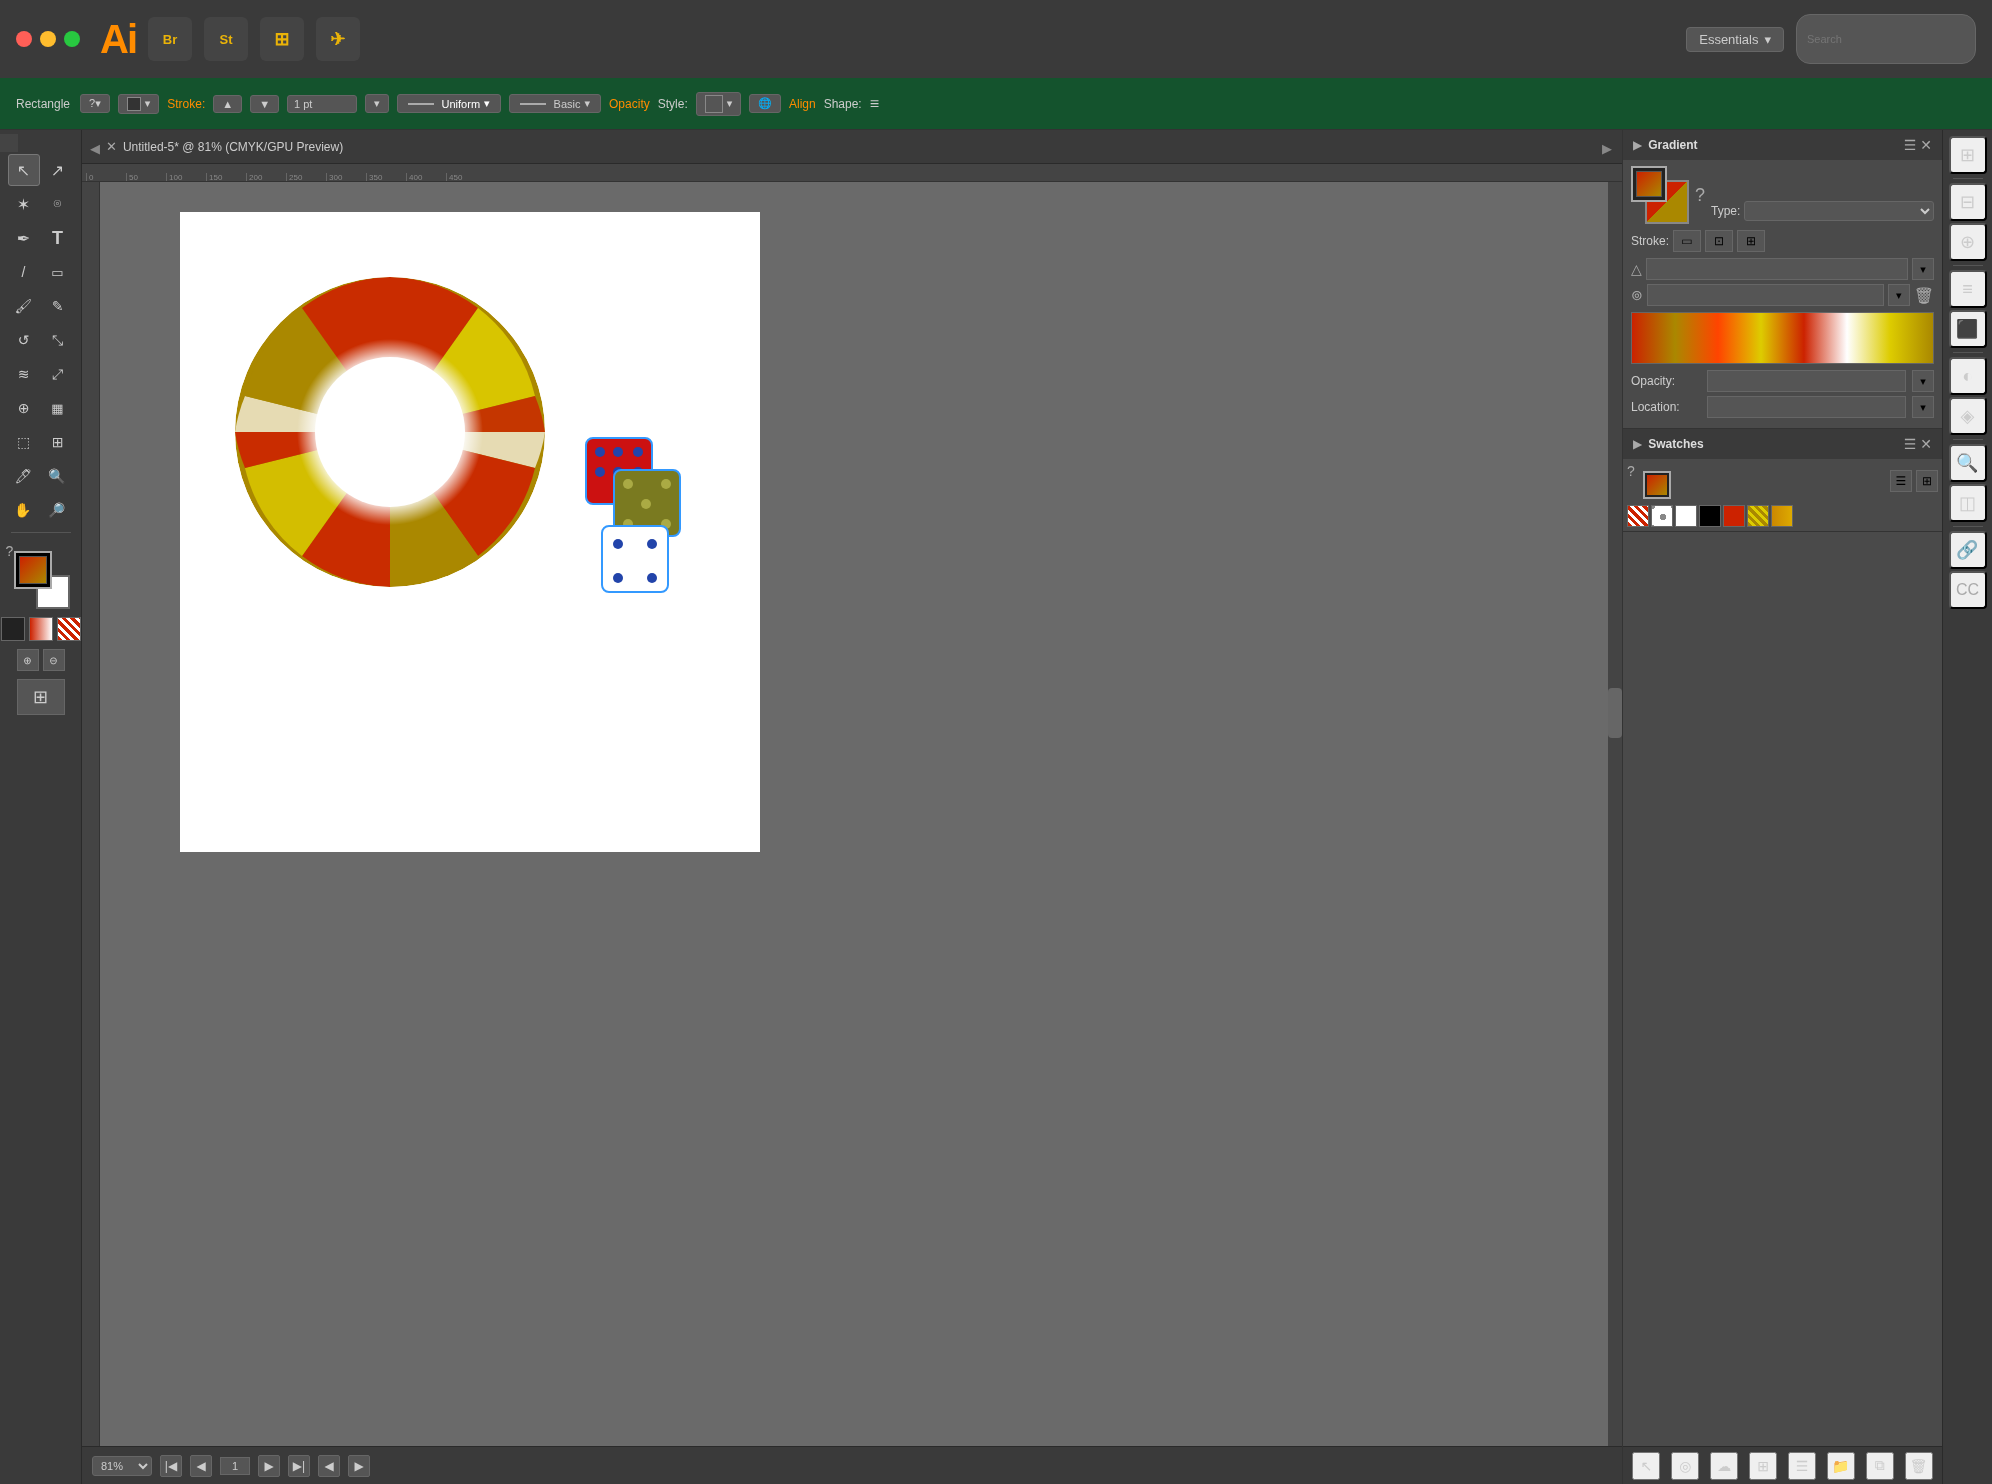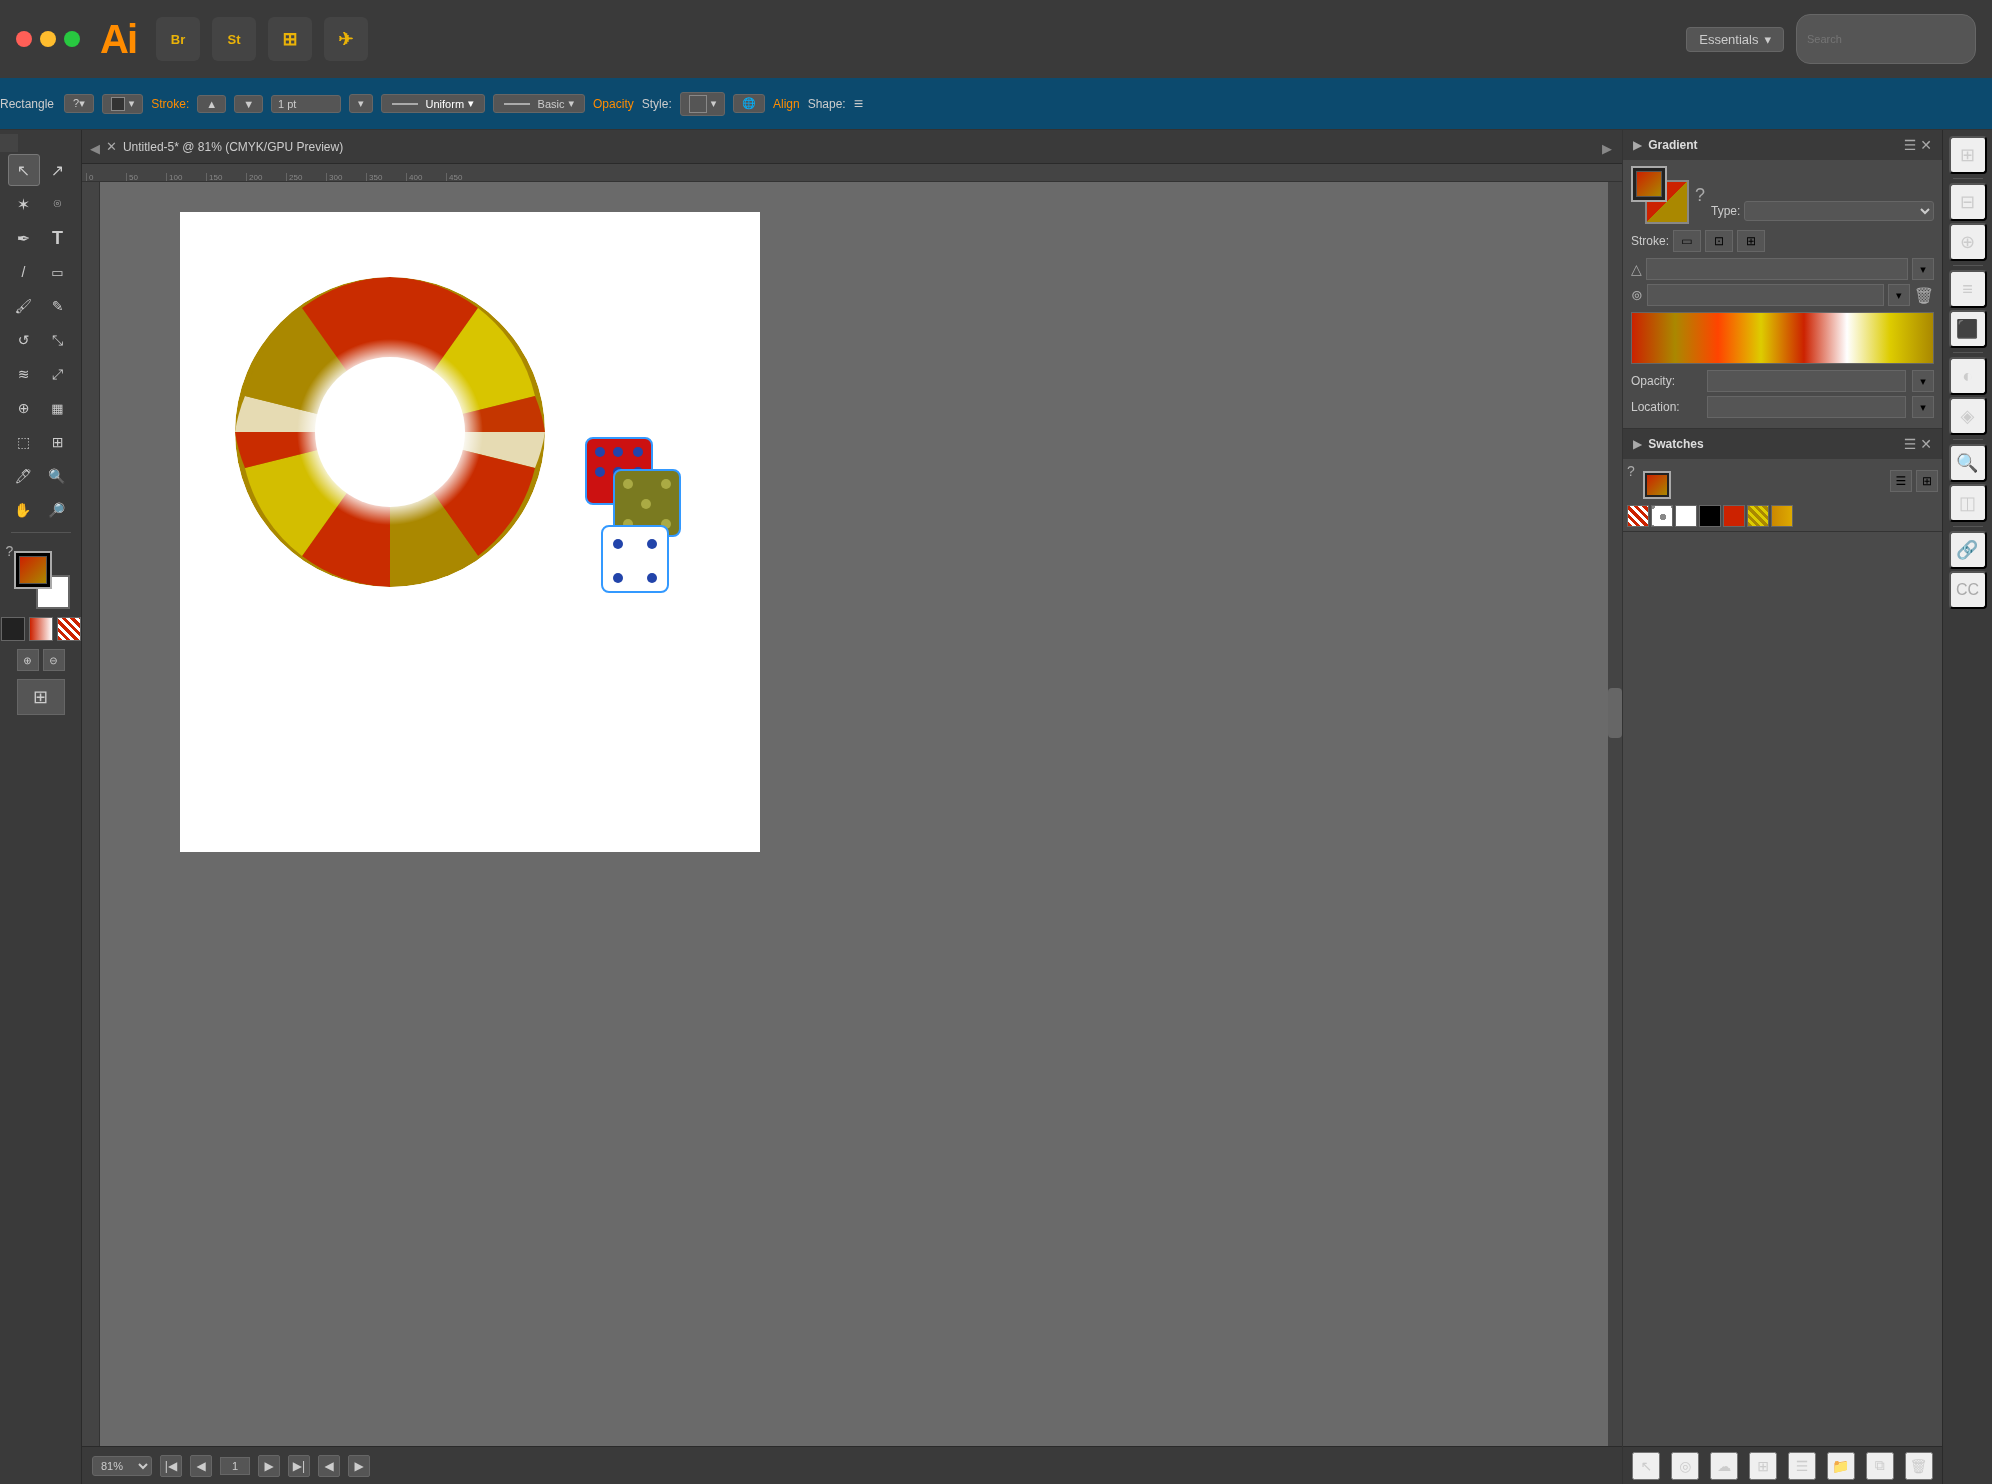--- a/index.html
+++ b/index.html
@@ -33,21 +33,20 @@
       border: none;
       cursor: pointer;
     }
     .win-close { background: #ff5f57; }
     .win-min { background: #ffbd2e; }
     .win-max { background: #28c840; }
     .app-logo {
       font-size: 40px;
       font-weight: bold;
       color: #ff8c00;
-      margin-right: 8px;
       letter-spacing: -2px;
     }
     .app-icon {
       width: 44px; height: 44px;
       background: #444;
       border-radius: 6px;
       display: flex; align-items: center; justify-content: center;
       font-size: 13px; color: #eab308;
       cursor: pointer;
       font-weight: bold;
@@ -68,25 +67,25 @@
       border: 1px solid #666;
       color: #ccc;
       padding: 18px 10px;
       border-radius: 14px;
       width: 180px;
       font-size: 11px;
     }
 
     
     .options-bar {
-      background: #0c4a6e;
+      background: #14532d;
       height: 52px;
       display: flex;
       align-items: center;
-      padding: 0 0;
+      padding: 0 16px;
       gap: 8px;
       border-bottom: 1px solid #333;
     }
     .opt-label {
       color: #ccc;
       font-size: 12px;
       margin-right: 2px;
     }
     .opt-select {
       background: #555;

